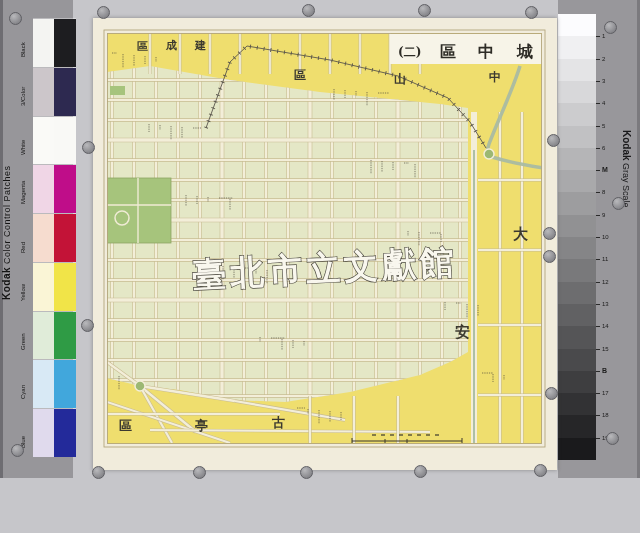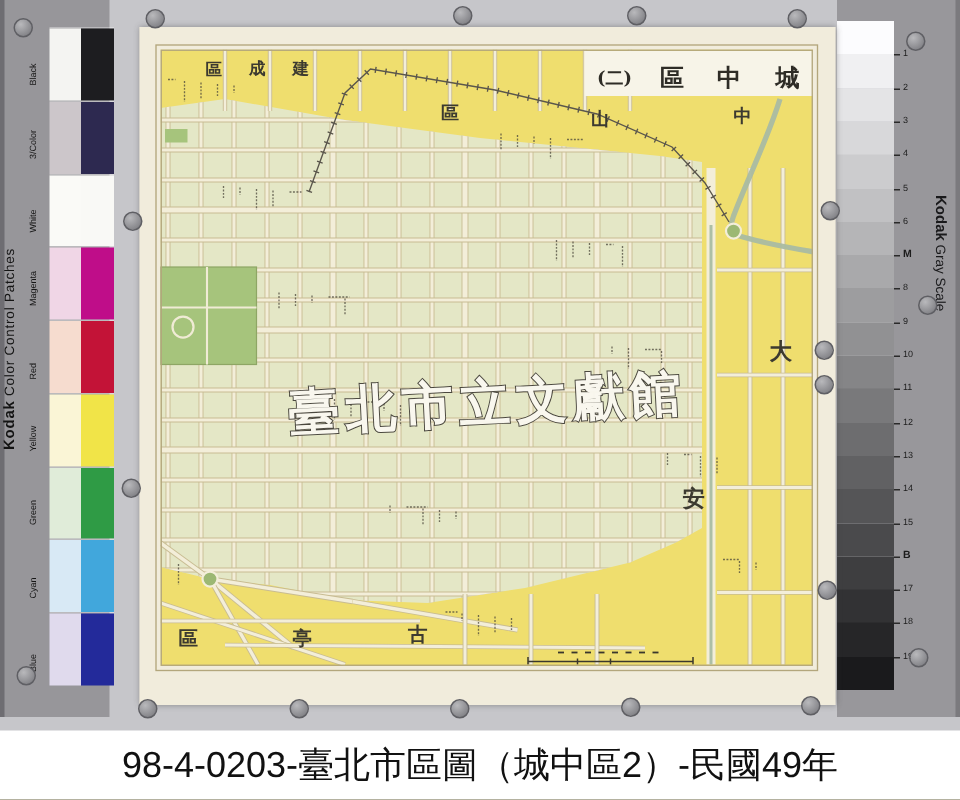--- a/index.html
+++ b/index.html
@@ -455,17 +455,14 @@
       <div class="magnet" style="left: 542.5px; top: 226.5px;"></div>
       <div class="magnet" style="left: 542.5px; top: 249.5px;"></div>
       <div class="magnet" style="left: 544.5px; top: 386.5px;"></div>
       <div class="magnet" style="left: 8.5px; top: 11.5px;"></div>
       <div class="magnet" style="left: 10.5px; top: 443.5px;"></div>
       <div class="magnet" style="left: 603.5px; top: 20.5px;"></div>
       <div class="magnet" style="left: 611.5px; top: 196.5px;"></div>
       <div class="magnet" style="left: 605.5px; top: 431.5px;"></div>
     </div>
 
-<div id="caption-bar">
-  <span id="caption-text">98-4-0203-臺北市區圖（城中區2）-民國49年</span>
+
 </div>
 
-</div>
-
 </body></html>

